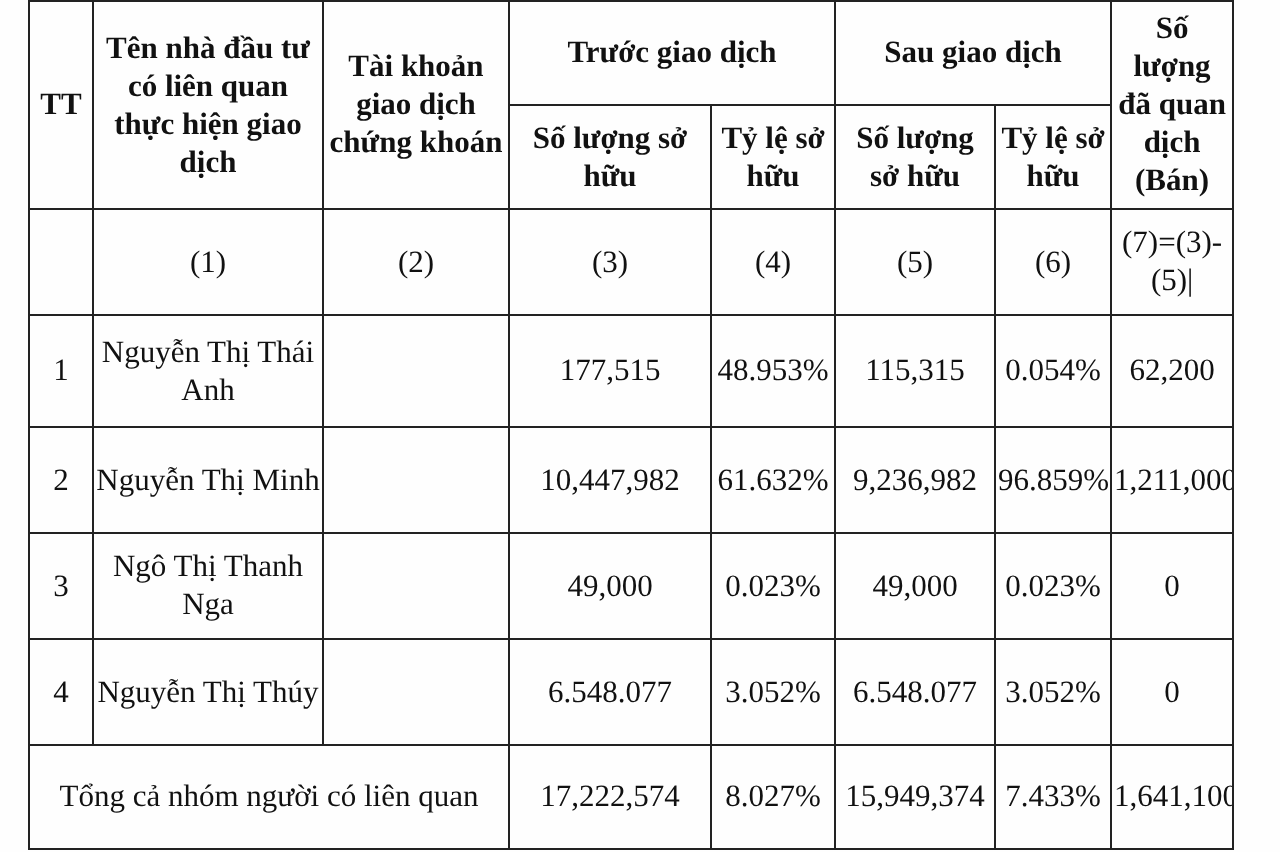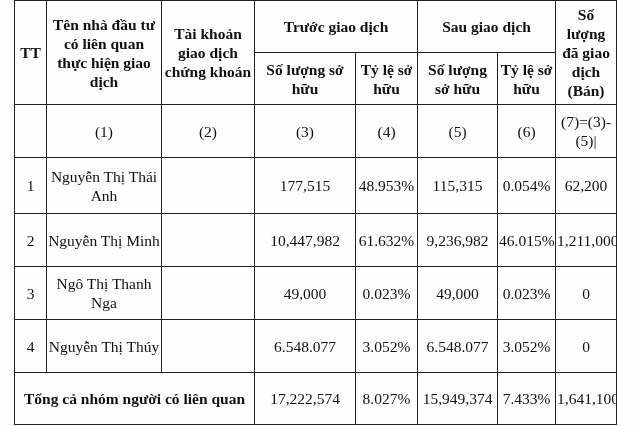--- a/index.html
+++ b/index.html
@@ -18,21 +18,21 @@
     text-align: center;
     vertical-align: middle;
     padding: 0 1px;
     font-size: 15.5px;
     line-height: 19px;
     overflow: hidden;
     white-space: normal;
   }
   table.doc th { font-weight: bold; font-size: 15.5px; line-height: 19px; }
   .nw { white-space: nowrap; }
-  .total { white-space: nowrap; font-weight: bold; }
+  .total { white-space: nowrap; }
   .small { font-size: 14.5px; line-height: 18px; margin-left: 28px; }
 </style>
 </head>
 <body>
 
 <div class="page">
   <table class="doc">
     <colgroup>
       <col style="width:32px">
       <col style="width:115px">
@@ -43,21 +43,21 @@
       <col style="width:58px">
       <col style="width:61px">
     </colgroup>
     <tbody>
         <tr style="height:52px">
       <th rowspan="2">TT</th>
       <th rowspan="2">Tên nhà đầu tư có liên quan thực hiện giao dịch</th>
       <th rowspan="2">Tài khoản giao dịch chứng khoán</th>
       <th colspan="2">Trước giao dịch</th>
       <th colspan="2">Sau giao dịch</th>
-      <th rowspan="2">Số lượng đã giao dịch (Bán)</th>
+      <th rowspan="2">Số lượng đã quan dịch (Bán)</th>
     </tr>
     <tr style="height:52px">
       <th>Số lượng sở hữu</th>
       <th class="small">Tỷ lệ sở hữu</th>
       <th>Số lượng sở hữu</th>
       <th class="small">Tỷ lệ sở hữu</th>
     </tr>
     <tr style="height:53px">
       <td></td>
       <td>(1)</td>
@@ -78,21 +78,21 @@
       <td class="nw">0.054%</td>
       <td class="nw">62,200</td>
     </tr>
     <tr style="height:53px">
       <td>2</td>
       <td>Nguyễn Thị Minh</td>
       <td></td>
       <td class="nw">10,447,982</td>
       <td class="nw">61.632%</td>
       <td class="nw">9,236,982</td>
-      <td class="nw">46.015%</td>
+      <td class="nw">96.859%</td>
       <td class="nw">1,211,000</td>
     </tr>
     <tr style="height:53px">
       <td>3</td>
       <td>Ngô Thị Thanh Nga</td>
       <td></td>
       <td class="nw">49,000</td>
       <td class="nw">0.023%</td>
       <td class="nw">49,000</td>
       <td class="nw">0.023%</td>

